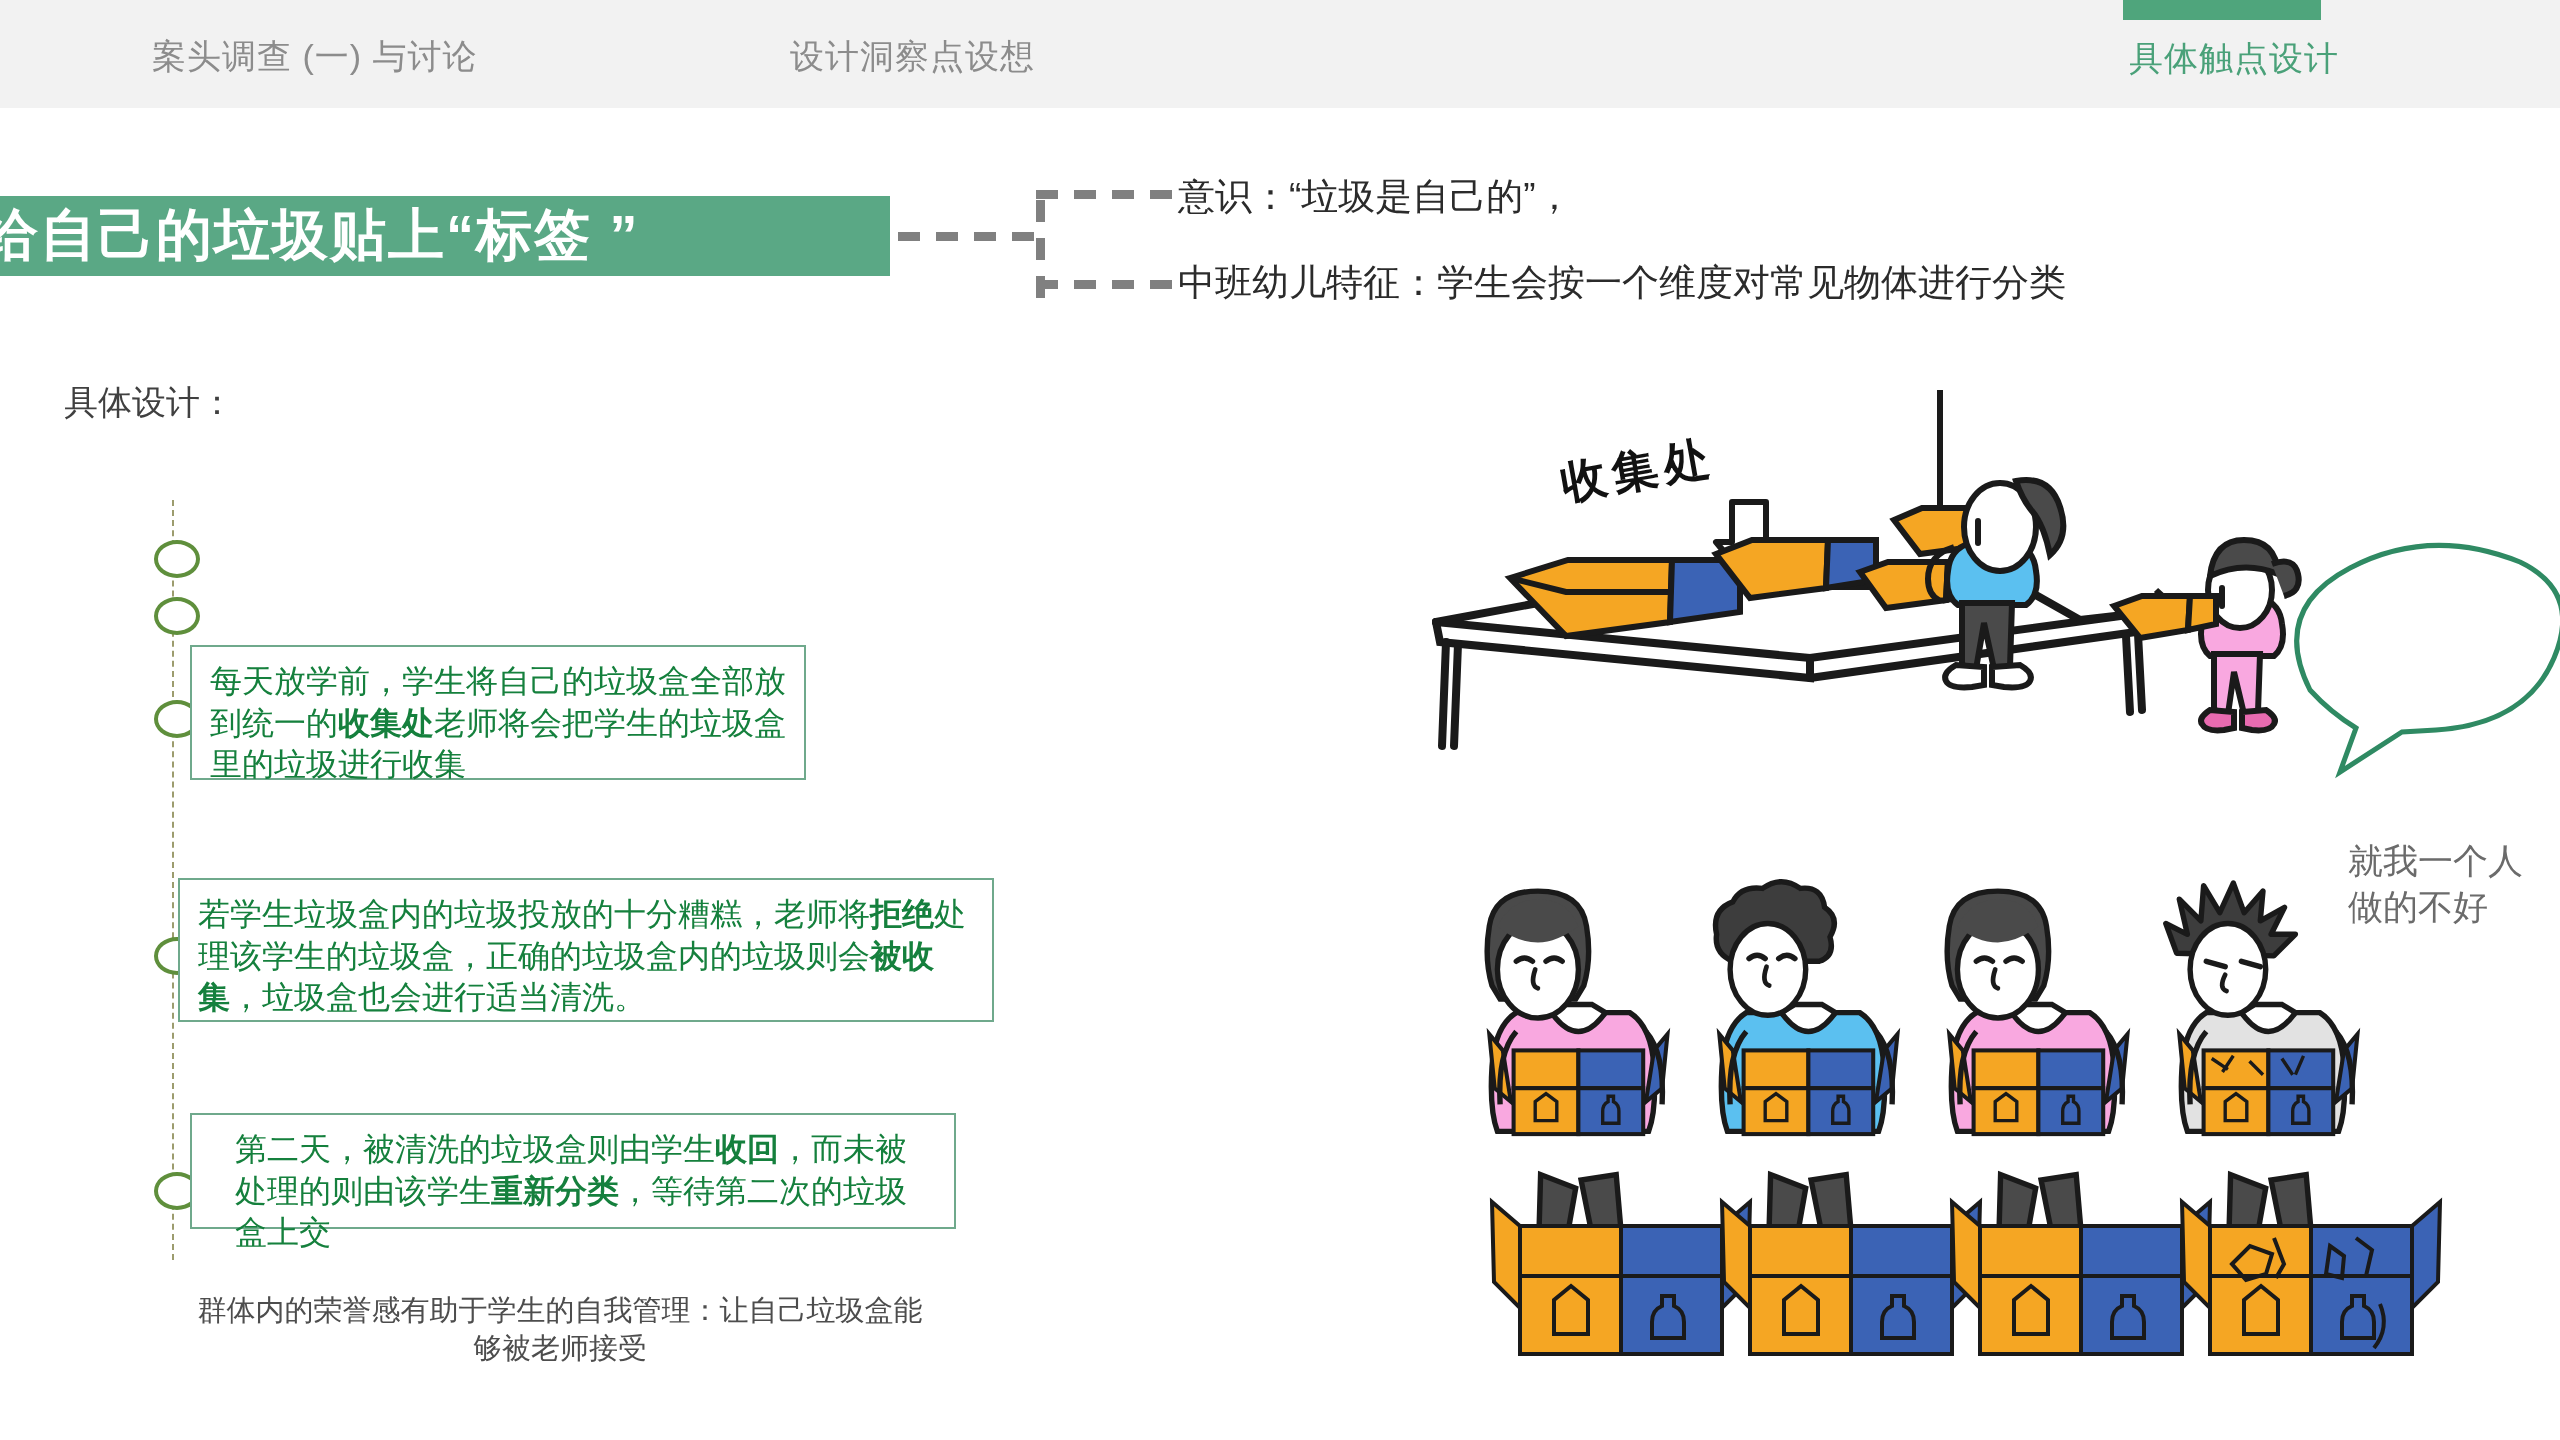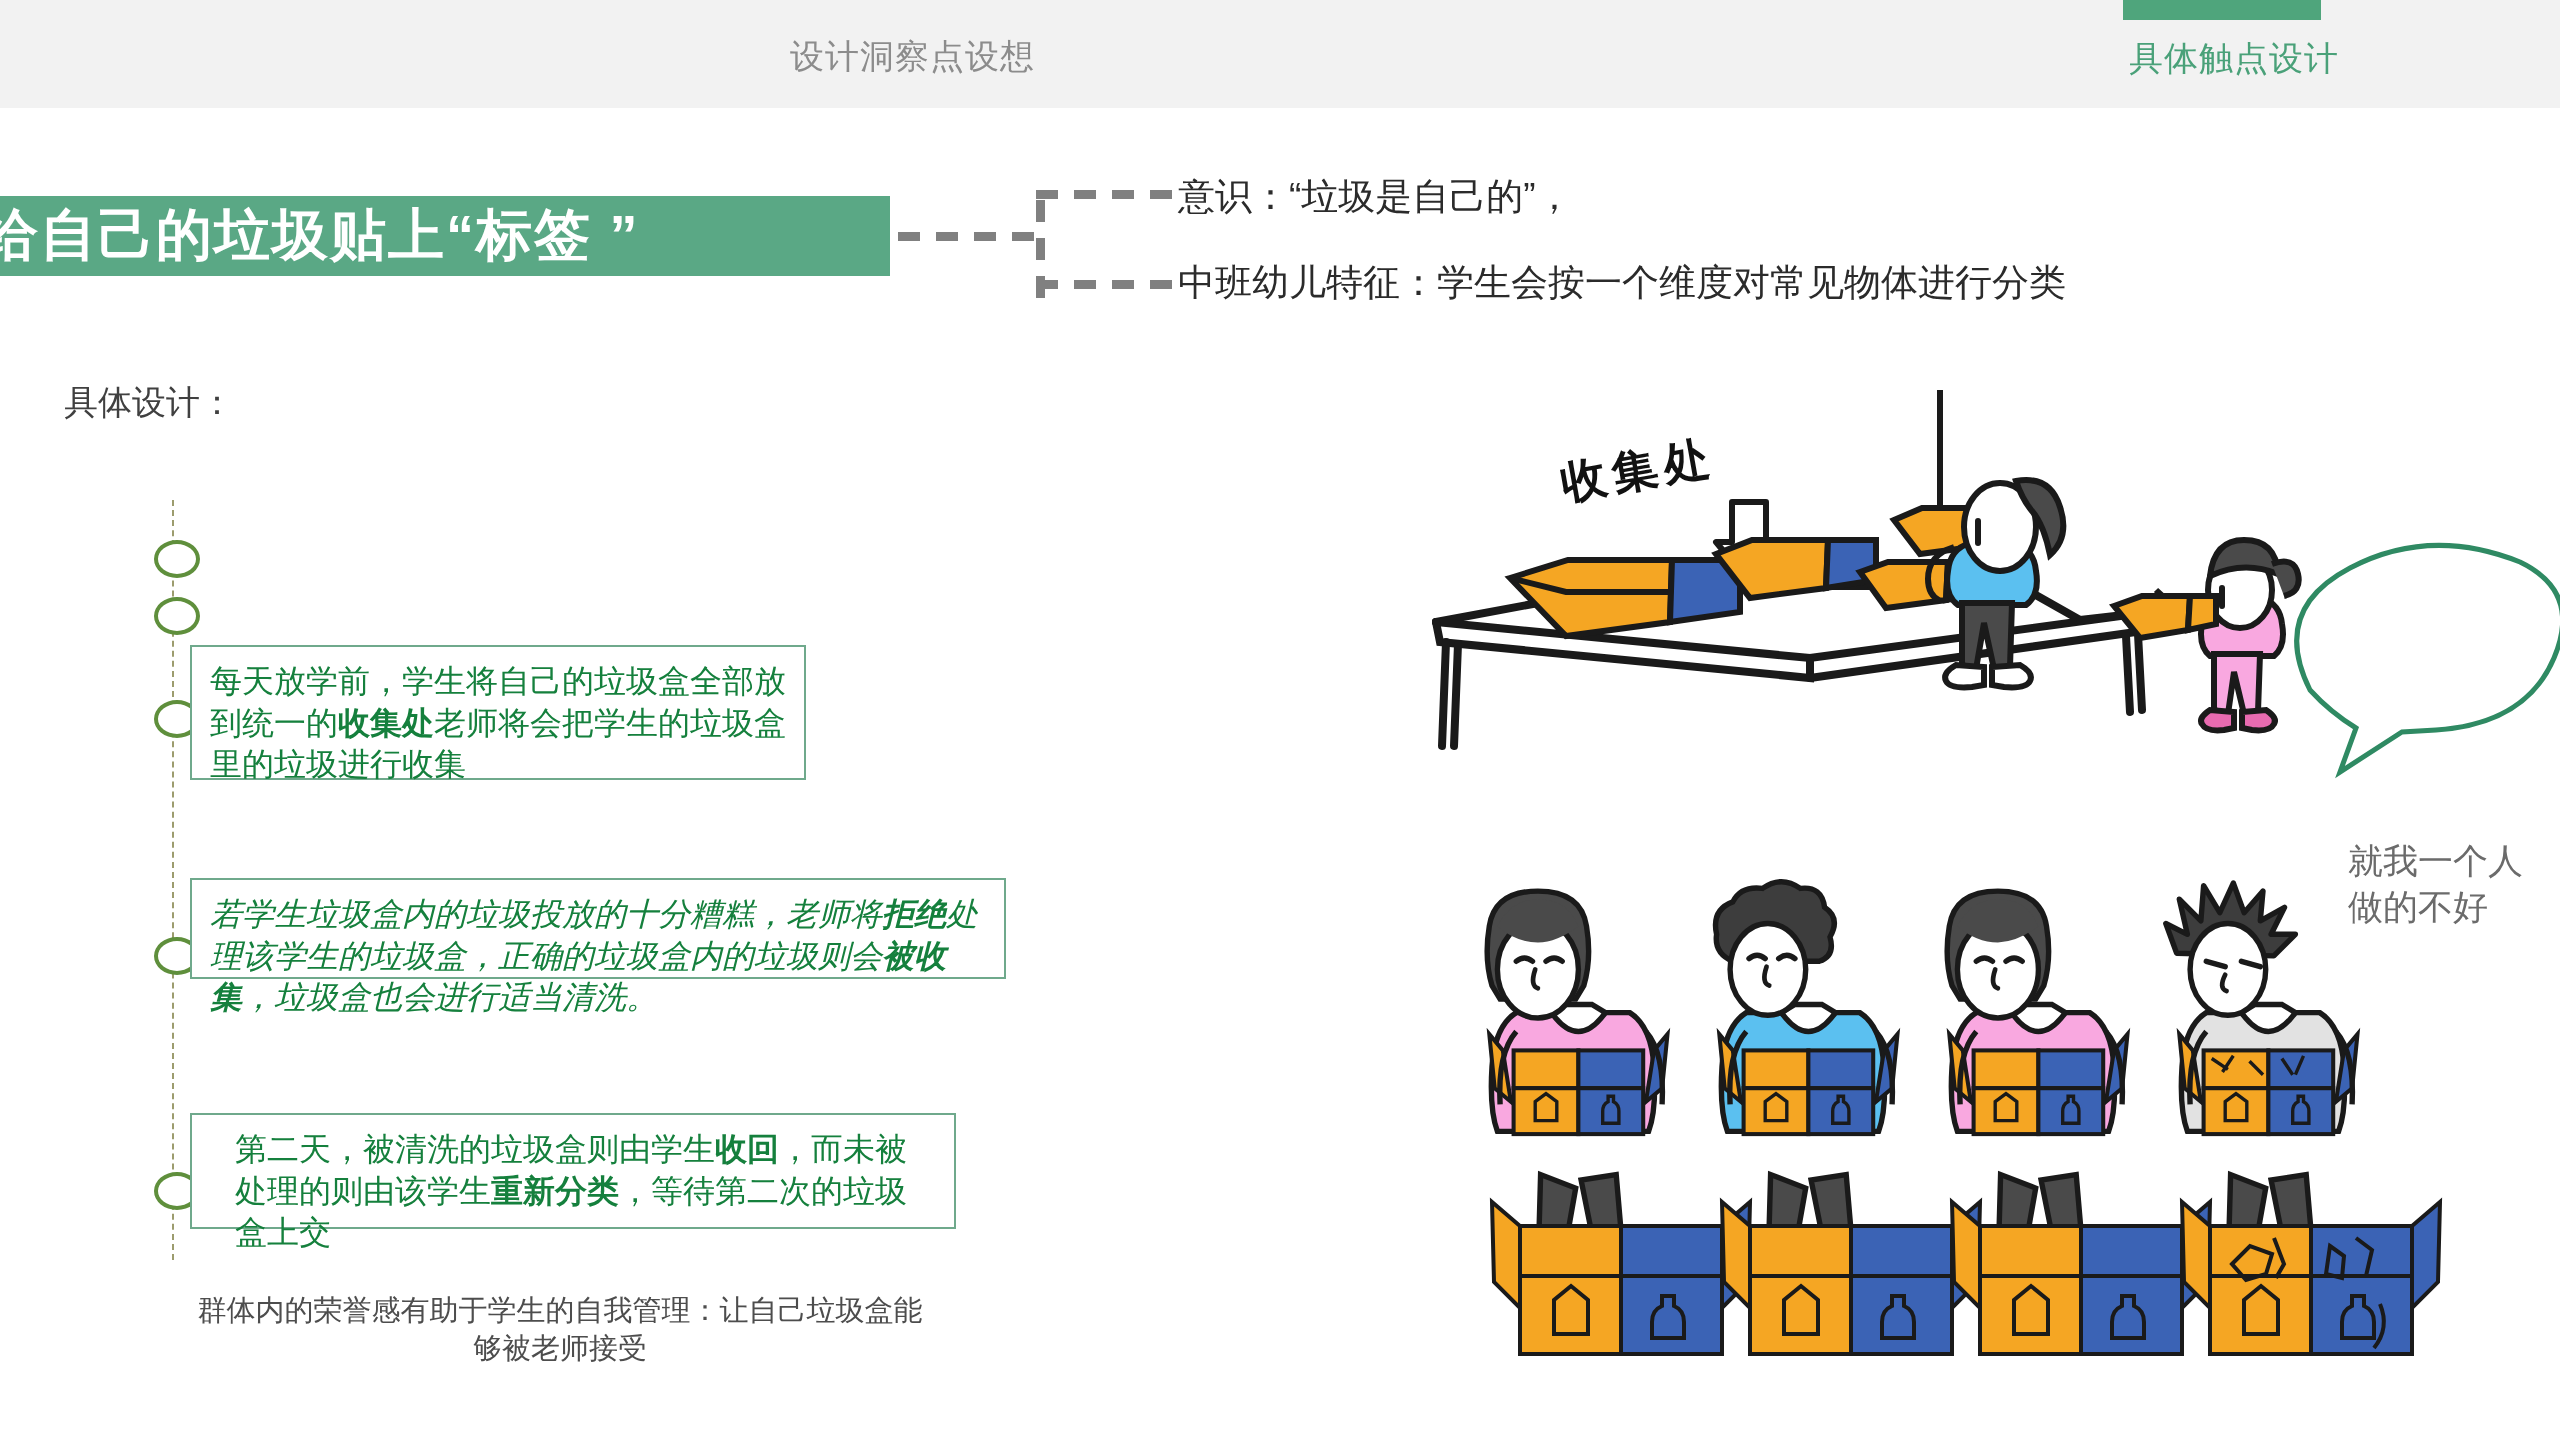--- a/index.html
+++ b/index.html
@@ -81,20 +81,21 @@
   .bubble-text{
     position:absolute;left:2348px;top:838px;width:180px;
     font-size:35px;color:#6b6b6b;line-height:1.32;text-align:left;
   }
 </style>
 </head>
 <body>
 
 <div class="topbar">
   <div class="nav-marker" style="left:2123px;top:0px;width:198px;height:20px;"></div>
+  <div class="nav-item" style="left:152px;">案头调查 (一) 与讨论</div>
   <div class="nav-item" style="left:790px;text-align:center;">设计洞察点设想</div>
   <div class="nav-item active" style="left:2129px;">具体触点设计</div>
 </div>
 
 <div class="title-banner">
   <div class="title-text">给自己的垃圾贴上“标签 ”</div>
 </div>
 
 <div class="dash-h" style="left:898px;top:232px;width:150px;"></div>
 <div class="dash-v" style="left:1036px;top:200px;height:108px;"></div>
@@ -107,21 +108,21 @@
 <div class="section-label">具体设计：</div>
 
 <div class="timeline-line"></div>
 <div class="tl-dot" style="top:540px;"></div>
 <div class="tl-dot" style="top:597px;"></div>
 <div class="tl-dot" style="top:700px;"></div>
 <div class="tl-dot" style="top:937px;"></div>
 <div class="tl-dot" style="top:1172px;"></div>
 
 <div class="box" id="step0" style="left:190px;top:645px;width:616px;height:135px;"><span>每天放学前，学生将自己的垃圾盒全部放到统一的</span><b>收集处</b><span>老师将会把学生的垃圾盒里的垃圾进行收集</span></div>
-<div class="box" id="step1" style="left:190px;top:878px;width:816px;height:101px;font-style:italic;"><span>若学生垃圾盒内的垃圾投放的十分糟糕，老师将</span><b>拒绝</b><span>处理该学生的垃圾盒，正确的垃圾盒内的垃圾则会</span><b>被收集</b><span>，垃圾盒也会进行适当清洗。</span></div>
+<div class="box" id="step1" style="left:178px;top:878px;width:816px;height:144px;"><span>若学生垃圾盒内的垃圾投放的十分糟糕，老师将</span><b>拒绝</b><span>处理该学生的垃圾盒，正确的垃圾盒内的垃圾则会</span><b>被收集</b><span>，垃圾盒也会进行适当清洗。</span></div>
 <div class="box" id="step2" style="left:190px;top:1113px;width:766px;height:116px;padding-left:43px;"><span>第二天，被清洗的垃圾盒则由学生</span><b>收回</b><span>，而未被处理的则由该学生</span><b>重新分类</b><span>，等待第二次的垃圾盒上交</span></div>
 
 <div class="caption">群体内的荣誉感有助于学生的自我管理：让自己垃圾盒能够被老师接受</div>
 
 <div class="illus">
 <svg width="1180" height="1010" viewBox="0 0 1180 1010" xmlns="http://www.w3.org/2000/svg">
   <defs>
     <g id="kid-body">
 
       <path d="M36 196 L34 268 L40 272 L52 274 L56 240 L62 206 Z" fill="#4a4a4a" stroke="#1a1a1a" stroke-width="4"></path>

